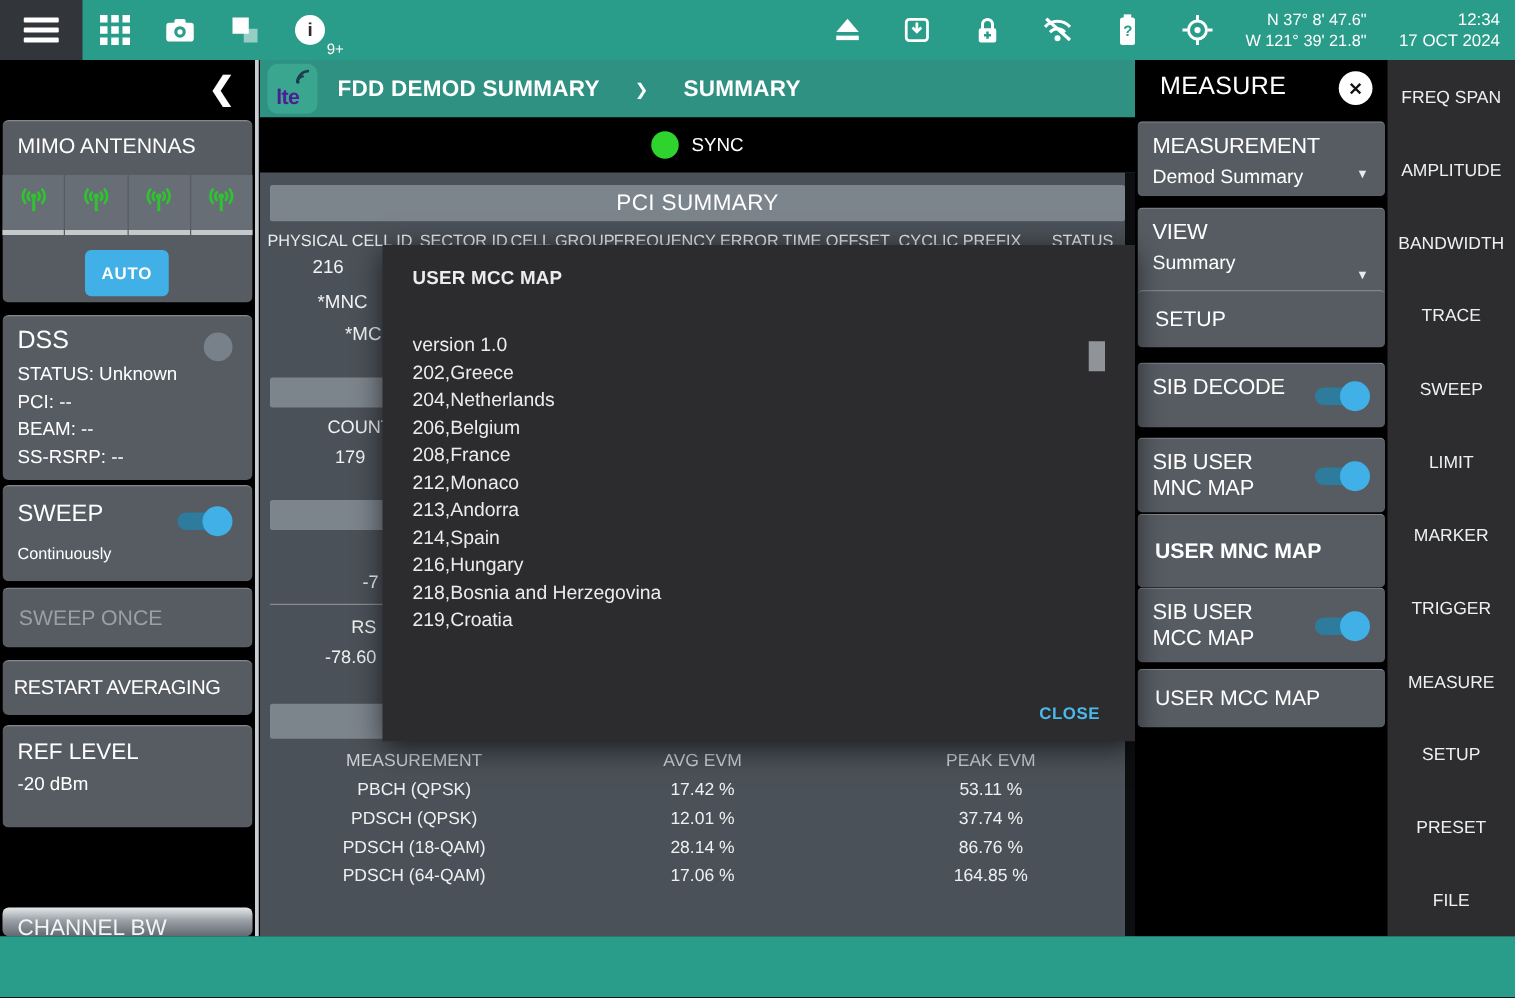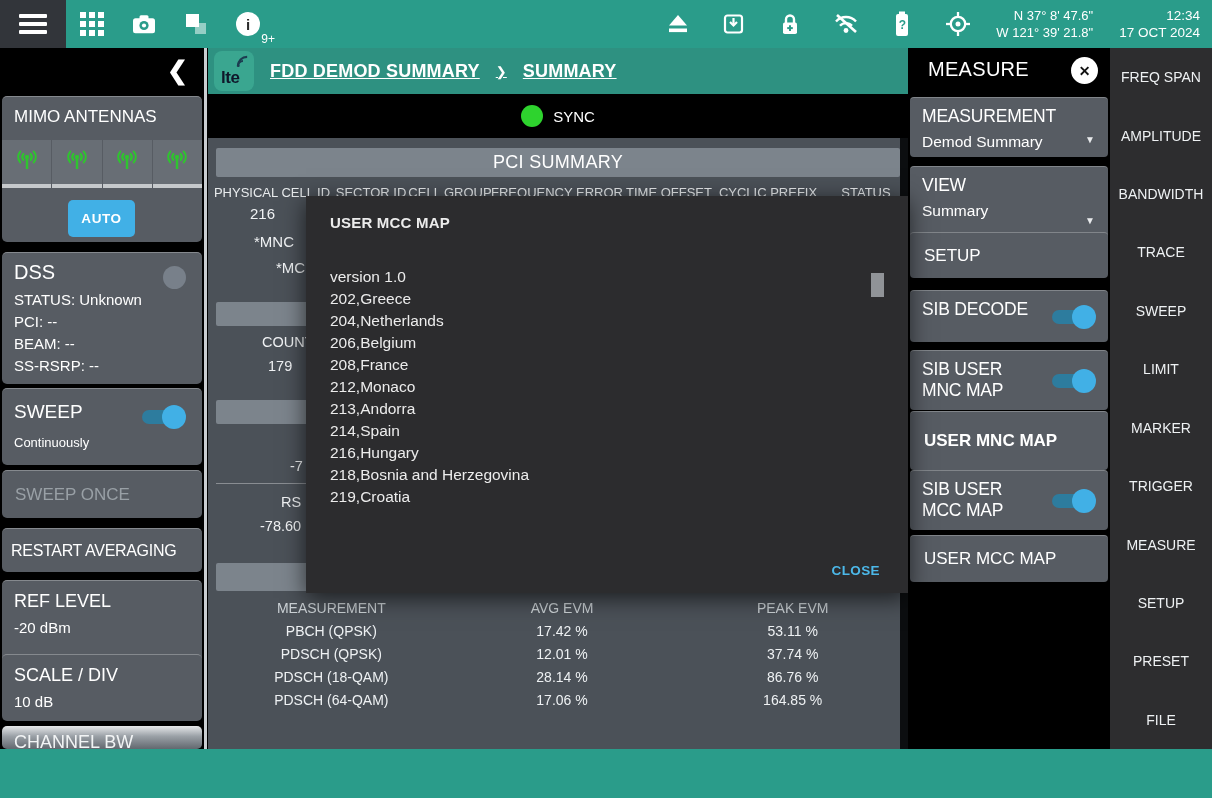--- a/index.html
+++ b/index.html
@@ -59,24 +59,24 @@
   .p-sub{margin:7px 16px 0 12px;font-size:15px;}
   .p-scale{top:606px;height:67px;}
   .p-chbw{top:678px;height:23px;overflow:hidden;border-top:none;
           background:linear-gradient(180deg,#e6e8ea 0%,#9aa0a6 45%,#62686f 100%);}
   .p-chbw span{display:block;margin:6px 0 0 12px;font-size:18px;color:#f2f4f5;}
   
   .main{position:absolute;left:208px;top:48px;width:700px;height:701px;}
   .m-header{position:absolute;left:0;top:0;width:700px;height:46px;background:var(--header-green);
             display:flex;align-items:center;color:#fff;}
   .lte-icon{position:relative;width:40px;height:40px;margin:0 0 0 6px;border-radius:8px;background:#3aa690;}
-  .lte-icon b{position:absolute;left:7px;bottom:3px;font-size:17px;color:#0f172a;letter-spacing:-.5px;}
+  .lte-icon b{position:absolute;left:7px;bottom:3px;font-size:17px;color:#4c1d95;letter-spacing:-.5px;}
   .lte-icon svg{position:absolute;right:5px;top:4px;}
   .crumb{margin-left:16px;font-size:18px;font-weight:bold;letter-spacing:.2px;display:flex;
-         align-items:center;gap:16px;text-decoration:underline;}
+         align-items:center;gap:28px;}
   .crumb .sep{font-size:13px;font-weight:normal;}
   .sync-bar{position:absolute;left:0;top:46px;width:700px;height:44px;background:#000;display:flex;
             align-items:center;justify-content:center;gap:10px;color:#fff;}
   .sync-dot{width:22px;height:22px;border-radius:50%;background:var(--sync-green);}
   .sync-bar span{font-size:15px;}
   .content{position:absolute;left:0;top:90px;width:700px;height:611px;background:var(--content-bg);
            overflow:hidden;}
   .black-strip{position:absolute;right:0;top:90px;width:8px;height:611px;background:#0c0e10;}
   .graybar{position:absolute;left:8px;width:684px;height:24px;background:var(--bar-gray);border-radius:2px;}
   #pciTitleBar{top:10px;height:29px;display:flex;align-items:center;justify-content:center;}
@@ -305,24 +305,20 @@
 
     <div class="panel p-restart">
       <span>RESTART AVERAGING</span>
     </div>
 
     <div class="panel p-ref">
       <div class="p-title">REF LEVEL</div>
       <div class="p-sub">-20 dBm</div>
     </div>
 
-    <div class="panel p-scale">
-      <div class="p-title">SCALE / DIV</div>
-      <div class="p-sub">10 dB</div>
-    </div>
 
     <div class="panel p-chbw">
       <span>CHANNEL BW</span>
     </div>
   </div>
   <div class="sb-sep"></div>
 
   <div class="main">
     <div class="m-header">
       <div class="lte-icon">

